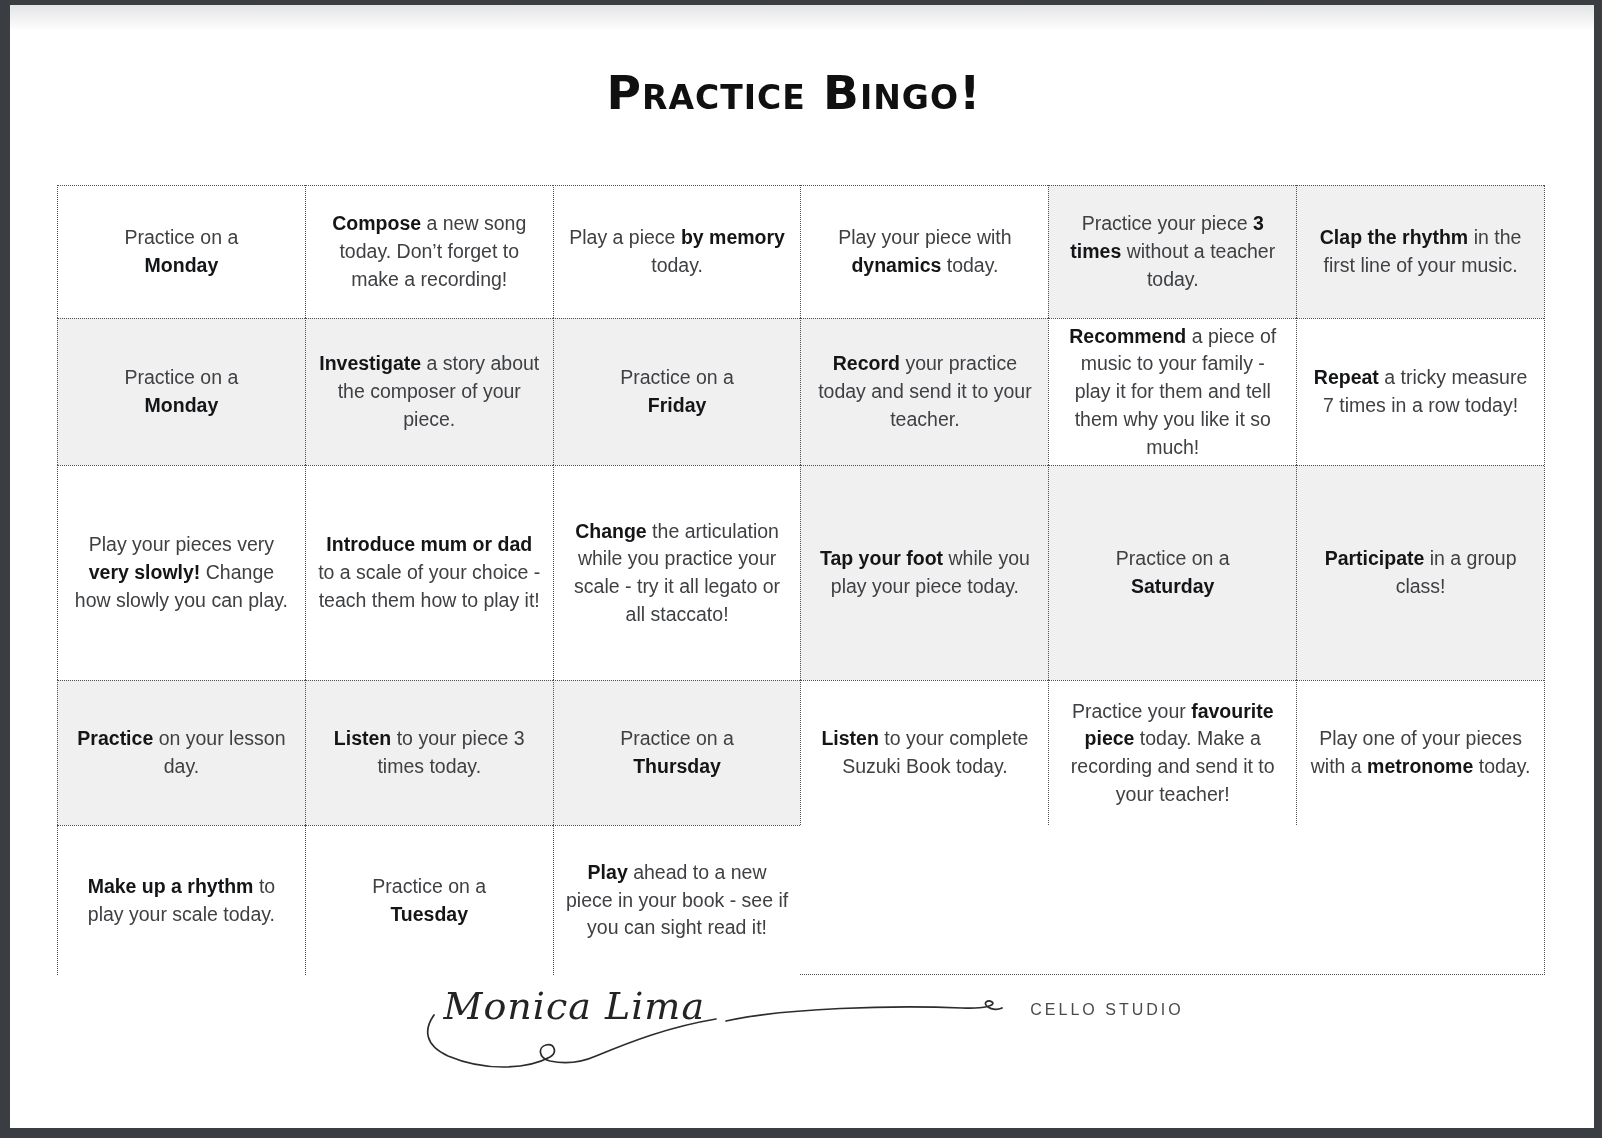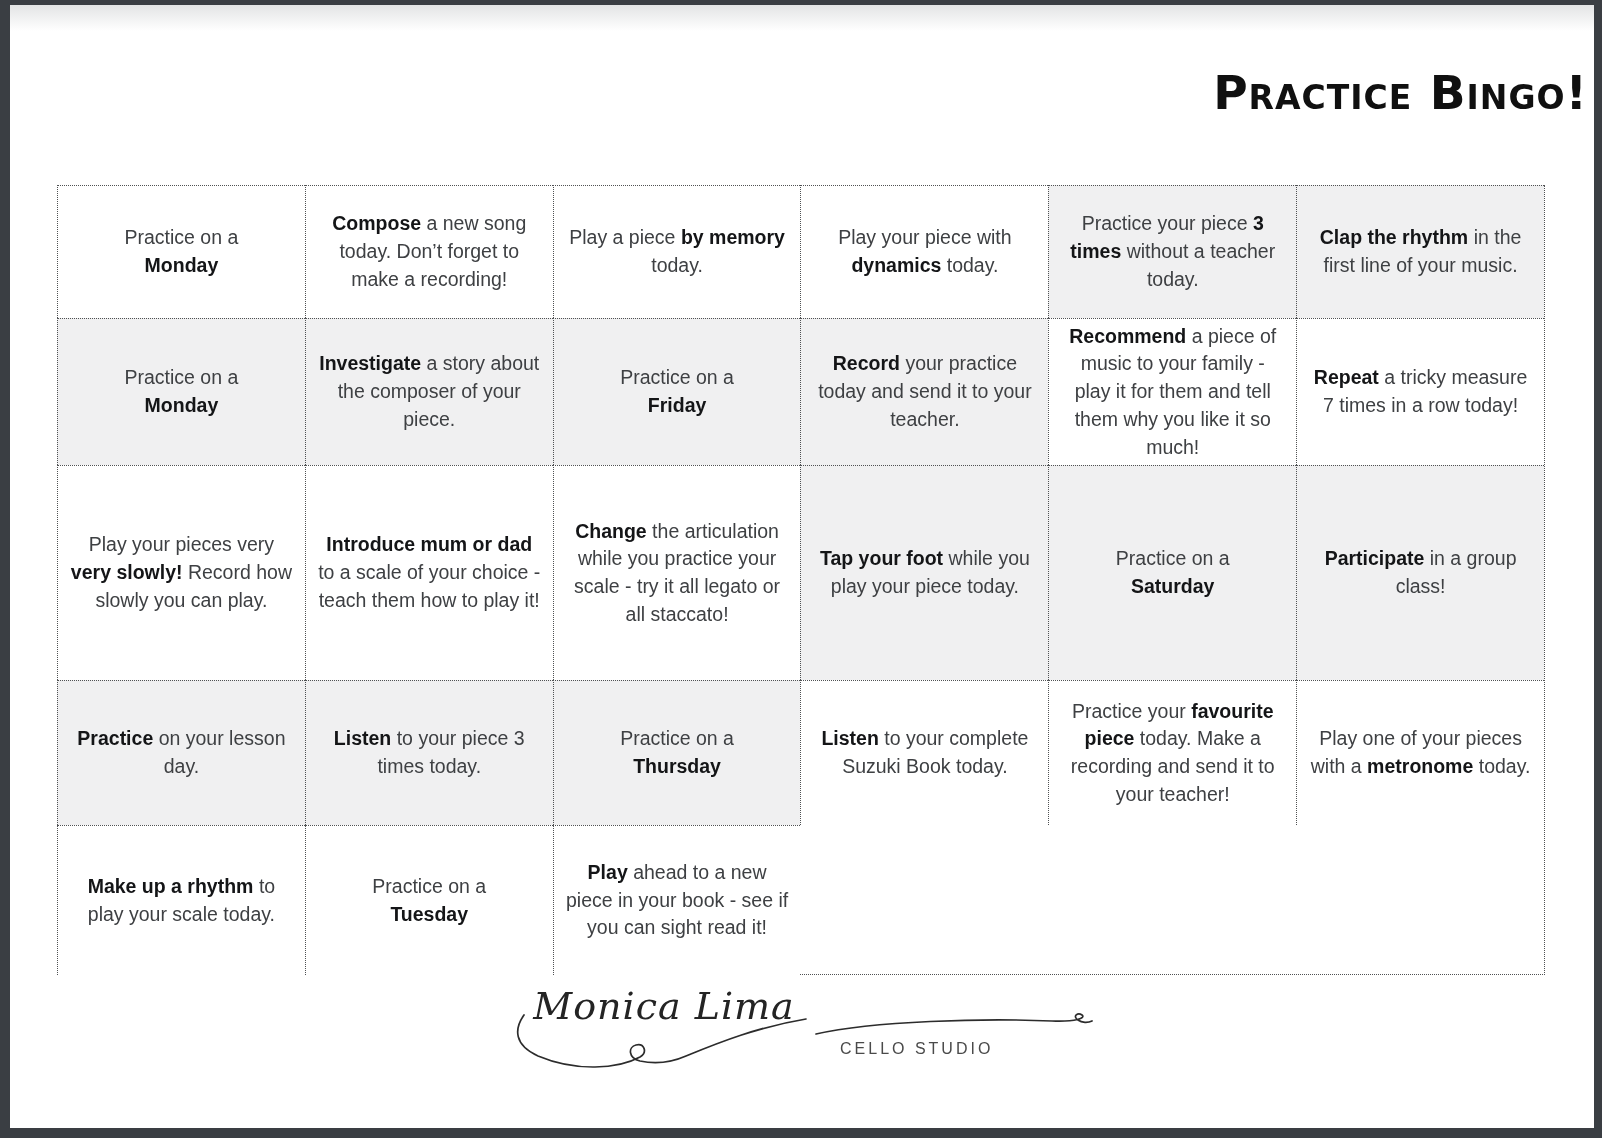--- a/index.html
+++ b/index.html
@@ -25,22 +25,22 @@
     background:var(--page-bg);
   }
   .page::before{
     content:"";
     position:absolute; left:0; top:0; right:0; height:26px;
     background:linear-gradient(#e3e4e5, rgba(255,255,255,0));
     pointer-events:none;
   }
   .title{
     position:absolute;
-    left:0; right:6px; top:60px;
-    text-align:right;
+    left:0; right:16px; top:60px;
+    text-align:center;
     font-family:"DejaVu Sans", sans-serif;
     font-weight:700;
     font-variant:small-caps;
     font-size:47px;
     letter-spacing:1px;
     color:#101010;
   }
   .grid{
     position:absolute;
     left:47px; top:180px;
@@ -67,41 +67,41 @@
   .cell.shaded{ background:var(--cell-alt-bg); }
   .cell b{
     color:var(--bold-text);
     font-weight:700;
   }
   .logo{
     position:absolute;
     left:0; right:0; top:972px;
     display:flex;
     justify-content:center;
-    align-items:center;
+    align-items:flex-start;
   }
   .logo-left{
     position:relative;
     display:flex;
     flex-direction:column;
     align-items:center;
   }
   .logo-name{
     font-family:"DejaVu Serif", serif;
     font-style:italic;
     font-size:38px;
     color:#242424;
     letter-spacing:1px;
     line-height:1;
     padding:10px 6px 0 14px;
   }
   .logo-under{ margin-top:-12px; }
   .logo-right{
     display:flex;
-    flex-direction:column;
+    flex-direction:row;
     align-items:flex-start;
     margin-left:4px;
     padding-top:22px;
   }
   .logo-subtitle{
     font-size:16px;
     letter-spacing:3px;
     color:var(--subtitle);
     margin-top:2px;
     margin-left:26px;
@@ -147,21 +147,21 @@
       <div class="cell shaded">
         <div><b>Record</b><span> your practice today and send it to your teacher.</span></div>
       </div>
       <div class="cell">
         <div><b>Recommend</b><span> a piece of music to your family - play it for them and tell them why you like it so much!</span></div>
       </div>
       <div class="cell">
         <div><b>Repeat</b><span> a tricky measure 7 times in a row today!</span></div>
       </div>
       <div class="cell">
-        <div><span>Play your pieces very </span><b>very slowly!</b><span> Record how slowly you can play.</span></div>
+        <div><span>Play your pieces very </span><b>very slowly!</b><span> Change how slowly you can play.</span></div>
       </div>
       <div class="cell">
         <div><b>Introduce mum or dad</b><span> to a scale of your choice - teach them how to play it!</span></div>
       </div>
       <div class="cell">
         <div><b>Change</b><span> the articulation while you practice your scale - try it all legato or all staccato!</span></div>
       </div>
       <div class="cell shaded">
         <div><b>Tap your foot</b><span> while you play your piece today.</span></div>
       </div>

